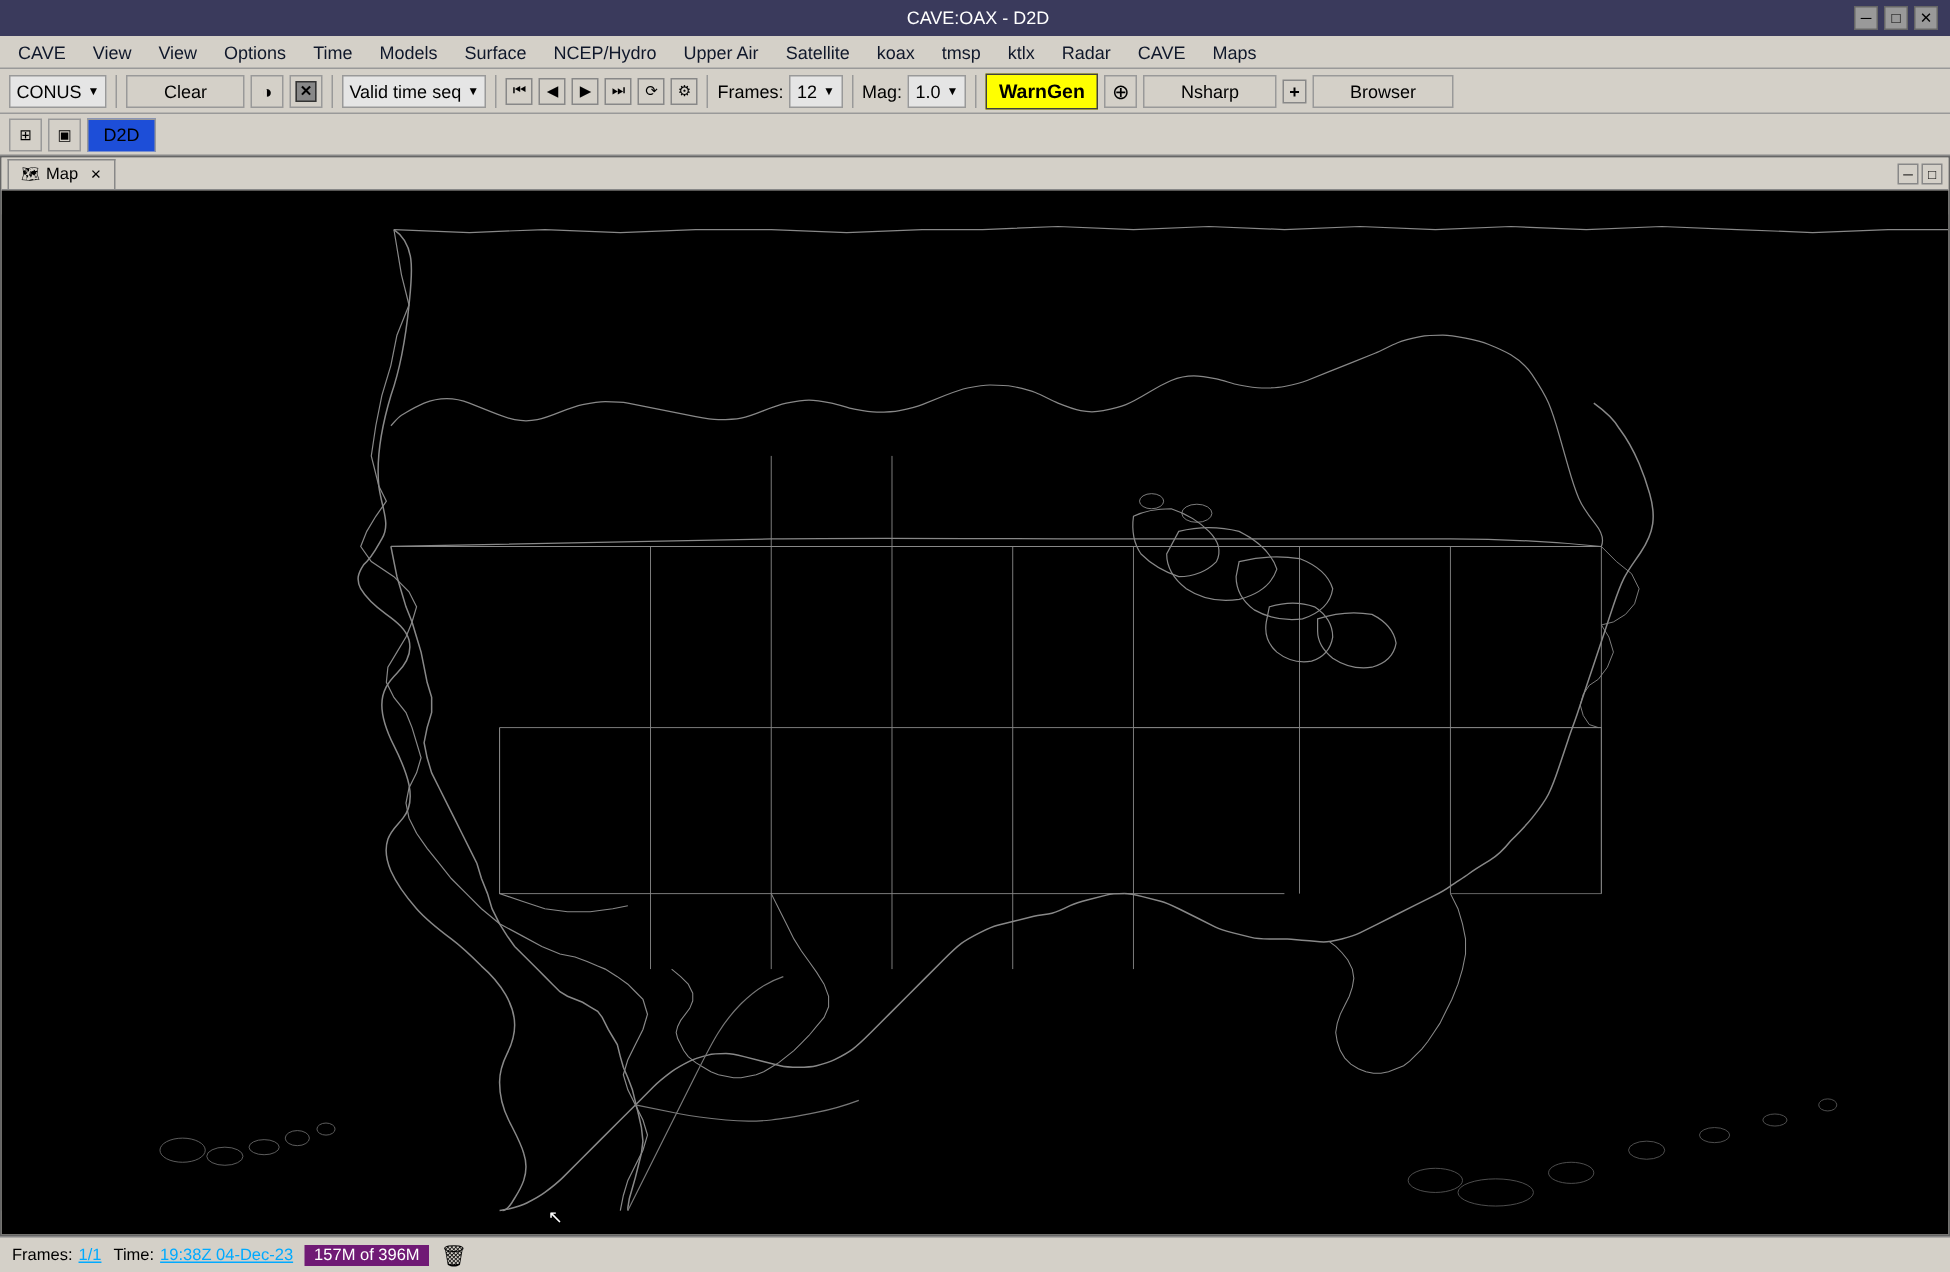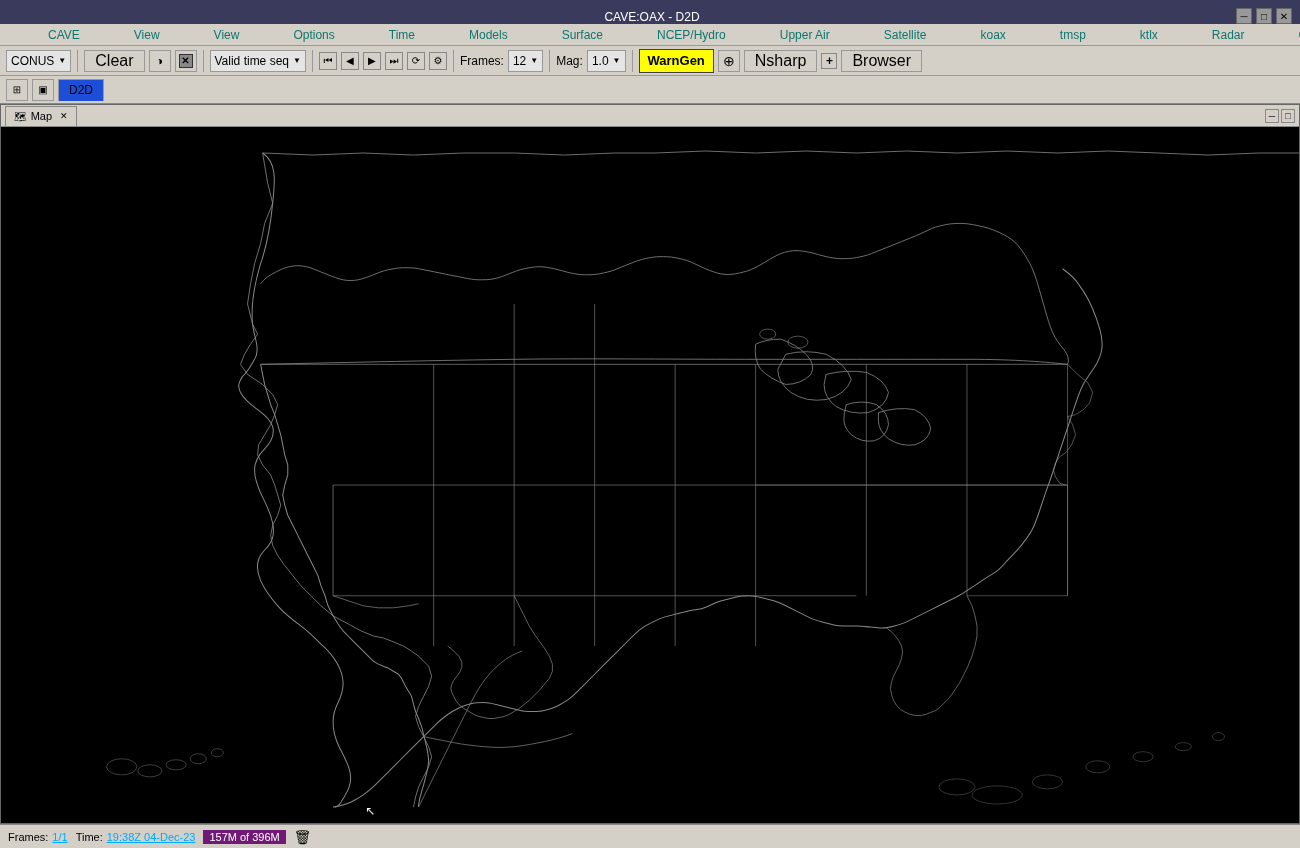--- a/index.html
+++ b/index.html
@@ -13,23 +13,23 @@
       display: flex;
       flex-direction: column;
     }
 
     
     #title-bar {
       background: #3a3a5c;
       color: white;
       height: 24px;
       display: flex;
-      align-items: flex-end;
+      align-items: center;
       justify-content: space-between;
-      padding: 0 8px;
+      padding: 12px 8px;
       flex-shrink: 0;
     }
     #title-bar-title {
       flex: 1;
       text-align: center;
       font-size: 12px;
     }
     #title-bar-controls {
       display: flex;
       gap: 4px;
@@ -55,23 +55,22 @@
       display: flex;
       align-items: center;
       padding: 0 4px;
       gap: 2px;
       flex-shrink: 0;
     }
     .menu-item {
       padding: 2px 8px;
       cursor: pointer;
       font-size: 12px;
-      color: #0f766e;
+      color: #0f172a;
       white-space: nowrap;
-      margin-left: 36px;
     }
 
     
     #toolbar1 {
       background: #d4d0c8;
       border-bottom: 1px solid #999;
       height: 30px;
       display: flex;
       align-items: center;
       padding: 0 6px;
@@ -95,22 +94,22 @@
       display: flex;
       align-items: center;
       gap: 4px;
       cursor: pointer;
     }
 
     .tb-btn {
       height: 22px;
       background: #d4d0c8;
       border: 1px solid #999;
-      padding: 0 10px;
-      font-size: 16px;
+      padding: 0 24px;
+      font-size: 12px;
       cursor: pointer;
       display: flex;
       align-items: center;
       gap: 2px;
       white-space: nowrap;
     }
 
     .tb-icon-btn {
       width: 22px;
       height: 22px;

